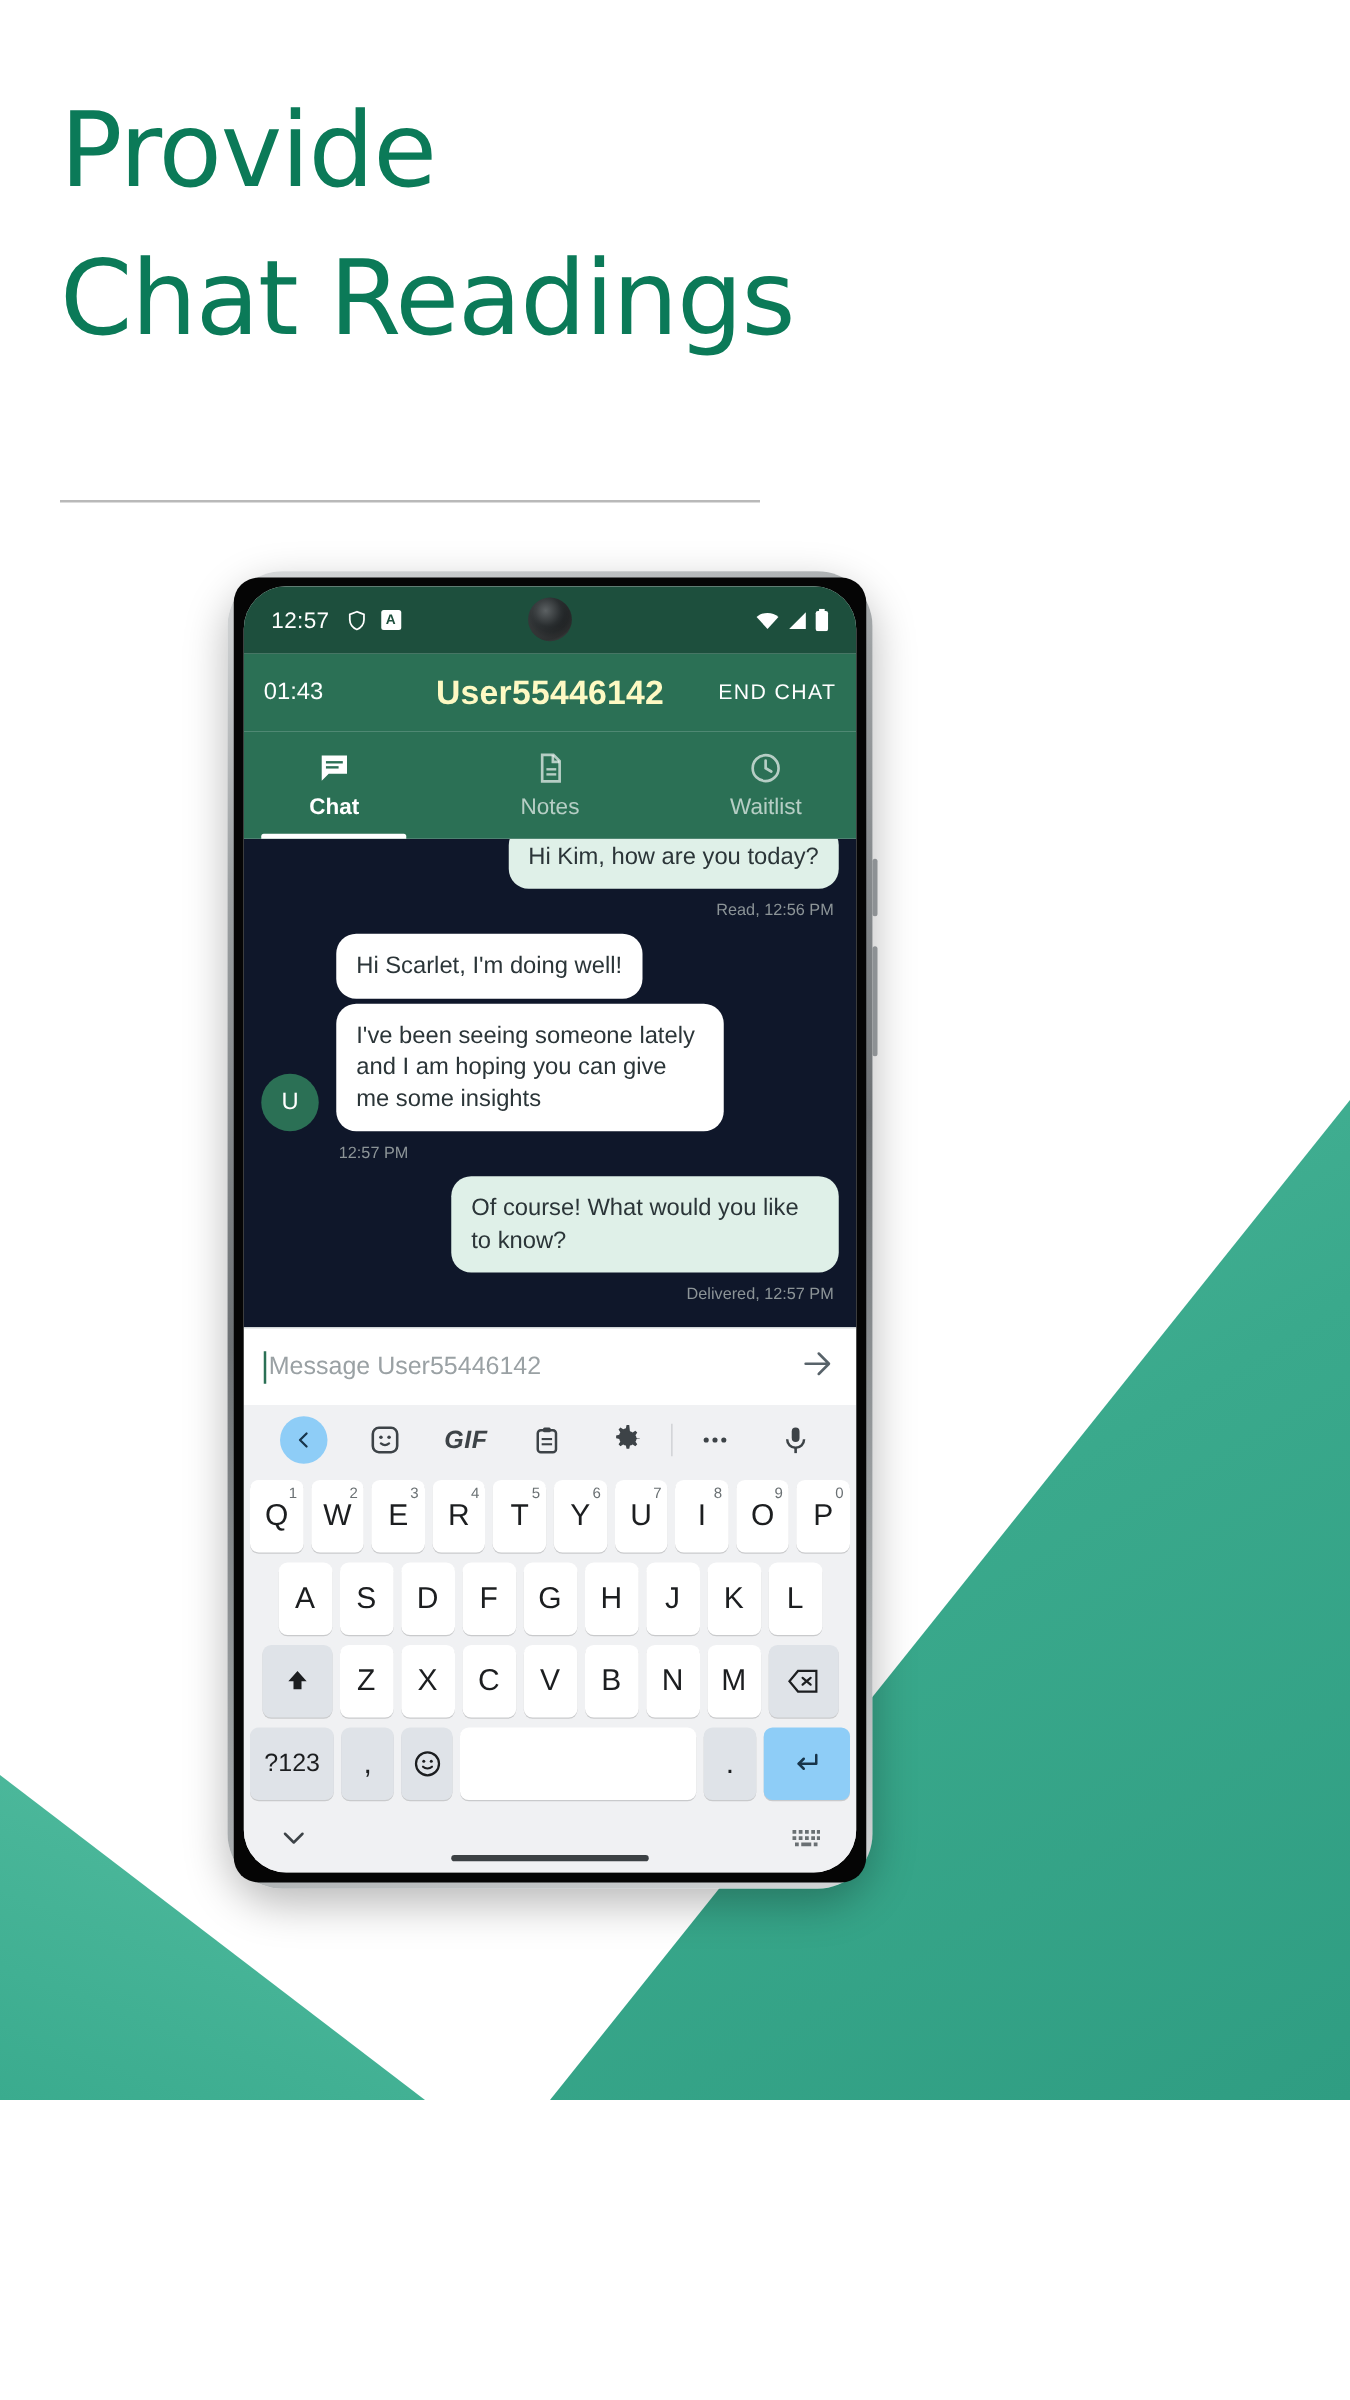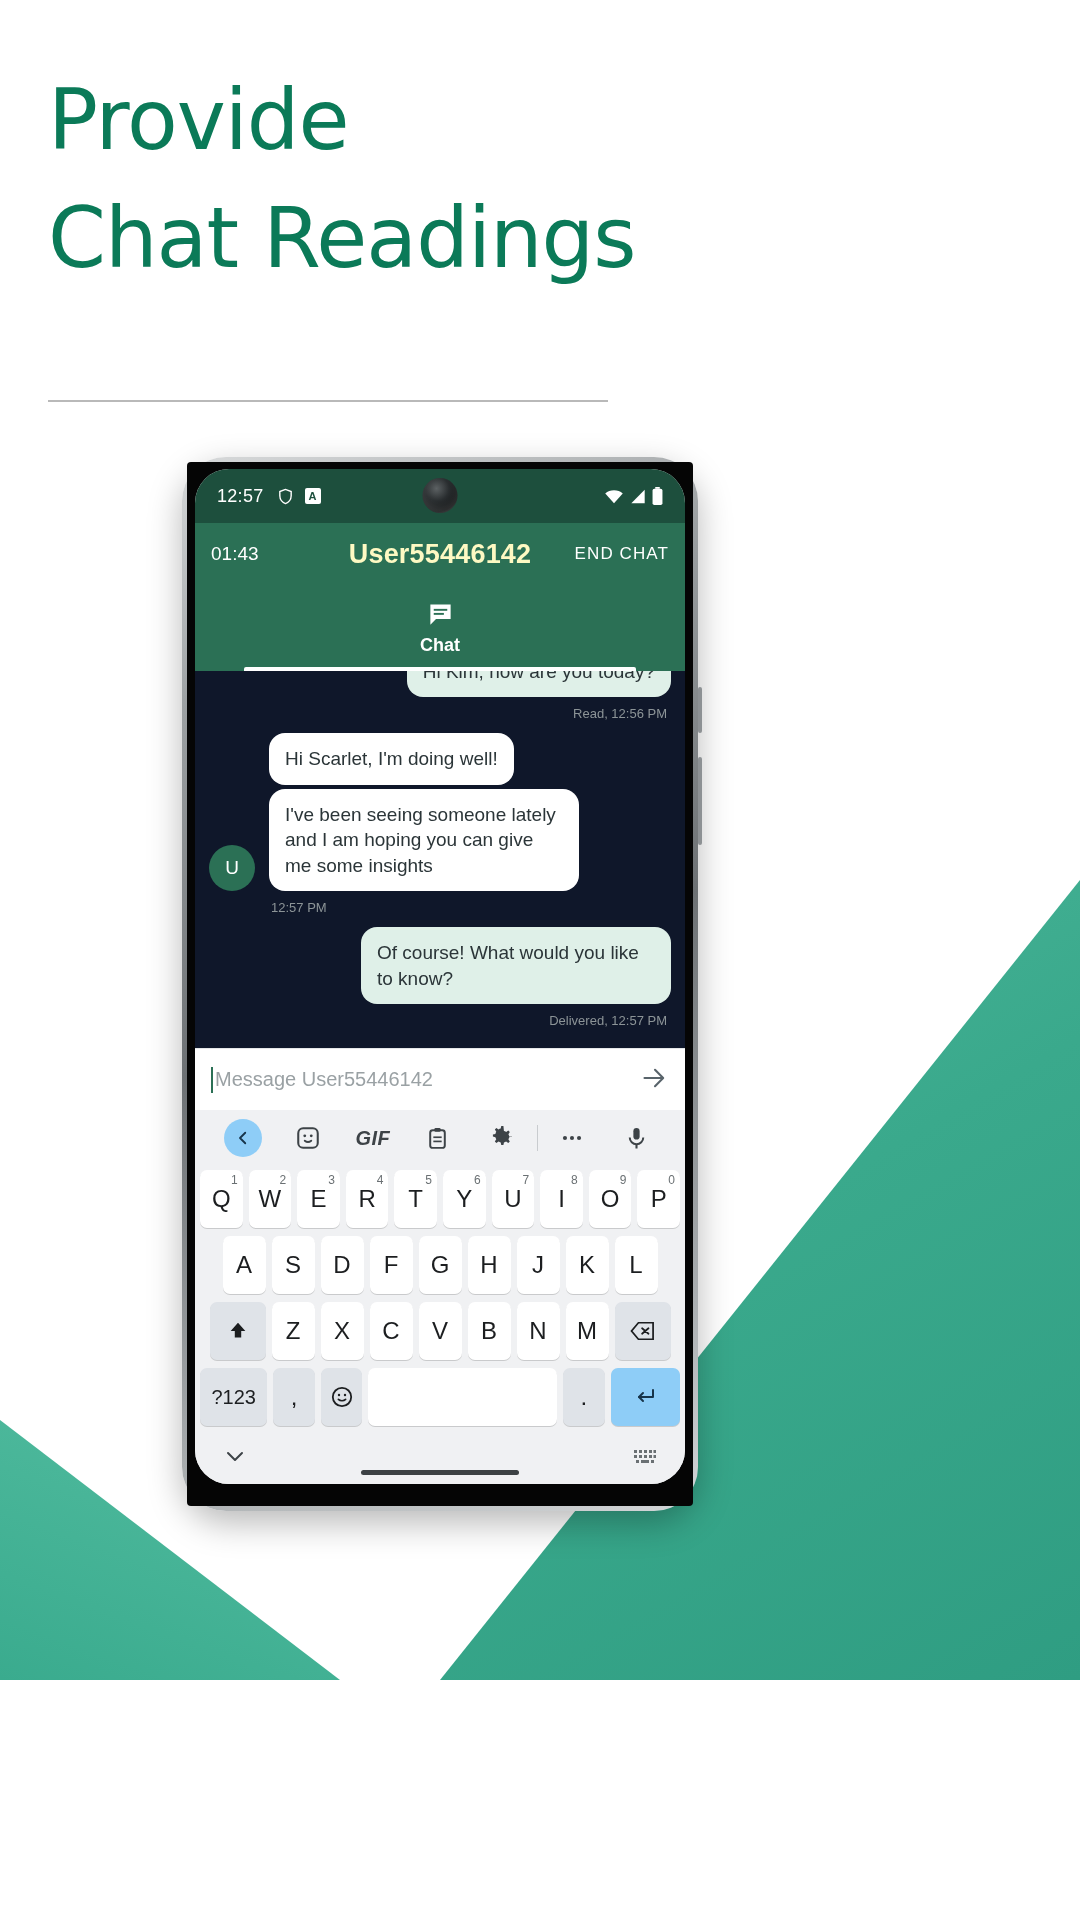--- a/index.html
+++ b/index.html
@@ -64,23 +64,23 @@
     width: 516px; height: 1054px;
     z-index: 5;
     border-radius: 44px;
     background: linear-gradient(160deg,#d8dadb 0%, #9da1a3 20%, #6d7174 50%, #a9adaf 82%, #d3d6d8 100%);
     padding: 5px;
     box-shadow: 0 12px 34px rgba(0,0,0,.28);
   }
   .phone-inner {
     position: relative;
     width: 100%; height: 100%;
-    border-radius: 4px;
+    border-radius: 20px;
     background: #050505;
-    padding: 7px 8px 22px 8px;
+    padding: 7px 8px 8px 8px;
     overflow: hidden;
   }
   .screen {
     position: relative;
     width: 100%; height: 100%;
     border-radius: 34px;
     overflow: hidden;
     background: #f1f3f4;
     display: flex;
     flex-direction: column;
@@ -307,20 +307,36 @@
         </div>
 
         <div class="tabs">
           <div class="tab active">
             <svg width="27" height="27" viewBox="0 0 24 24">
               <path d="M3 3h18v13H8l-5 5V3z" fill="currentColor"></path>
               <rect x="6" y="7" width="12" height="1.7" fill="#2b7055"></rect>
               <rect x="6" y="10.6" width="9" height="1.7" fill="#2b7055"></rect>
             </svg>
             <span class="tlabel">Chat</span>
+          </div>
+          <div class="tab">
+            <svg width="27" height="27" viewBox="0 0 24 24">
+              <path d="M6 2.6h8l4.4 4.4v14.4H6V2.6z" fill="none" stroke="currentColor" stroke-width="1.9"></path>
+              <path d="M13.6 2.8v4.8h4.6" fill="none" stroke="currentColor" stroke-width="1.9"></path>
+              <rect x="9" y="12" width="7" height="1.7" fill="currentColor"></rect>
+              <rect x="9" y="15.6" width="7" height="1.7" fill="currentColor"></rect>
+            </svg>
+            <span class="tlabel">Notes</span>
+          </div>
+          <div class="tab">
+            <svg width="27" height="27" viewBox="0 0 24 24">
+              <circle cx="12" cy="12" r="9.2" fill="none" stroke="currentColor" stroke-width="1.9"></circle>
+              <path d="M12 6.6V12l4 2.4" fill="none" stroke="currentColor" stroke-width="1.9" stroke-linecap="round"></path>
+            </svg>
+            <span class="tlabel">Waitlist</span>
           </div>
         </div>
 
         <div class="msgarea">
 
           <div class="row out">
             <div class="bubble out">Hi Kim, how are you today?</div>
           </div>
           <div class="meta right">Read, 12:56 PM</div>
 

